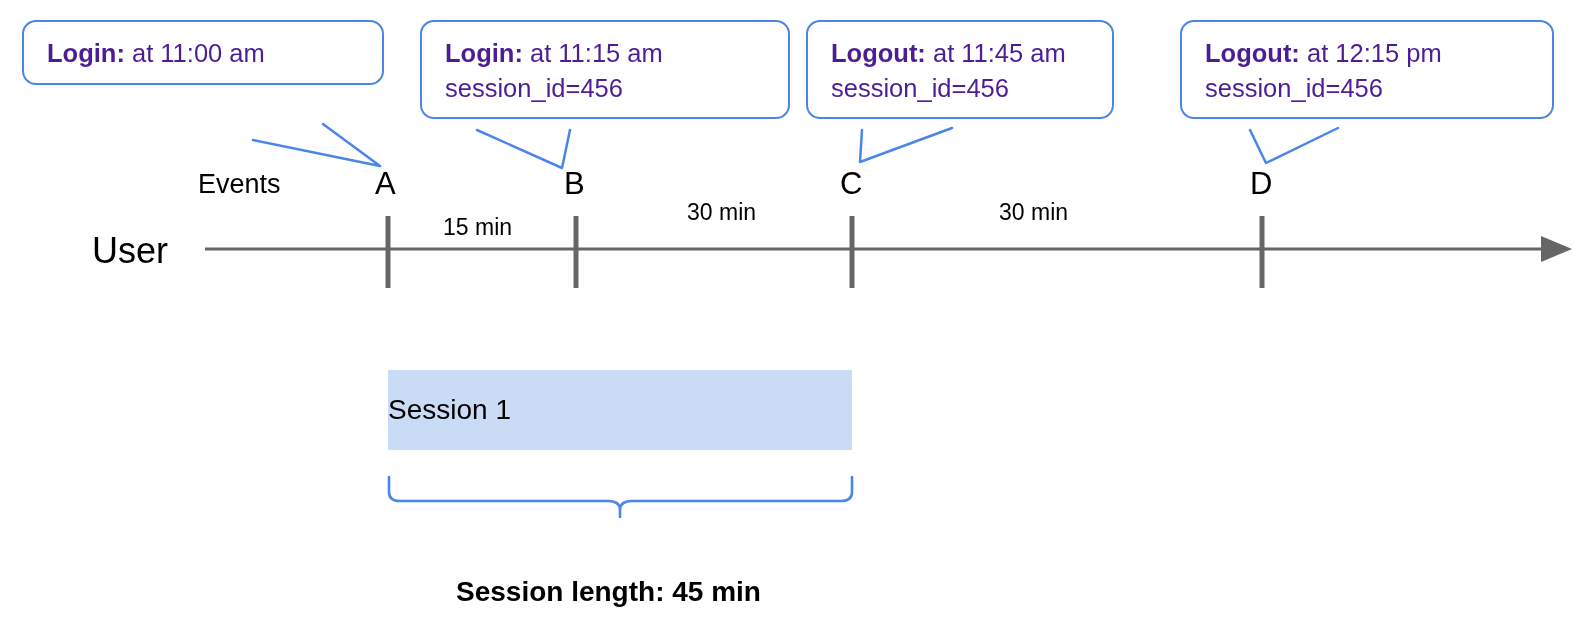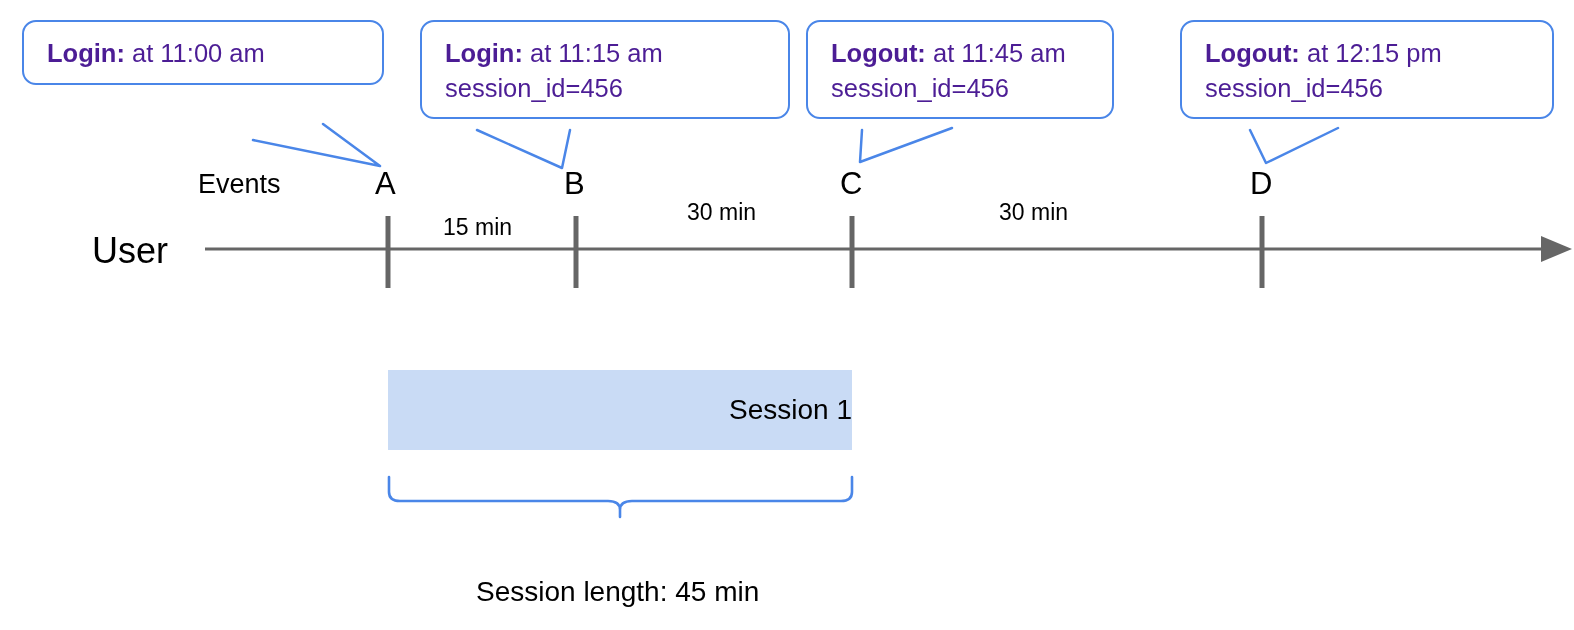--- a/index.html
+++ b/index.html
@@ -55,21 +55,21 @@
   .lbl-dur    { font-size: 23px; }
   .lbl-caption{ font-size: 28px; }
 
   
   #session-bar {
     position: absolute;
     box-sizing: border-box;
     background: #c9dbf5;
     display: flex;
     align-items: center;
-    justify-content: flex-end;
+    justify-content: flex-start;
     font-size: 28px;
     color: #000000;
   }
 </style>
 </head>
 <body>
 
 <div id="stage">
 
   <svg id="vec" viewBox="0 0 1574 630">
@@ -123,15 +123,15 @@
   <div class="lbl lbl-evt" style="left:1250px; top:168px;">D</div>
 
   <div class="lbl lbl-dur" style="left:443px; top:216px;">15 min</div>
   <div class="lbl lbl-dur" style="left:687px; top:201px;">30 min</div>
   <div class="lbl lbl-dur" style="left:999px; top:201px;">30 min</div>
 
   <div id="session-bar" style="left:388px; top:370px; width:464px; height:80px;">
     <span>Session 1</span>
   </div>
 
-  <div class="lbl lbl-caption" style="left:476px; top:578px;">Session length: 45 min</div>
+  <div class="lbl lbl-caption" style="left:456px; top:578px;font-weight:bold;">Session length: 45 min</div>
 
 </div>
 
 </body></html>

